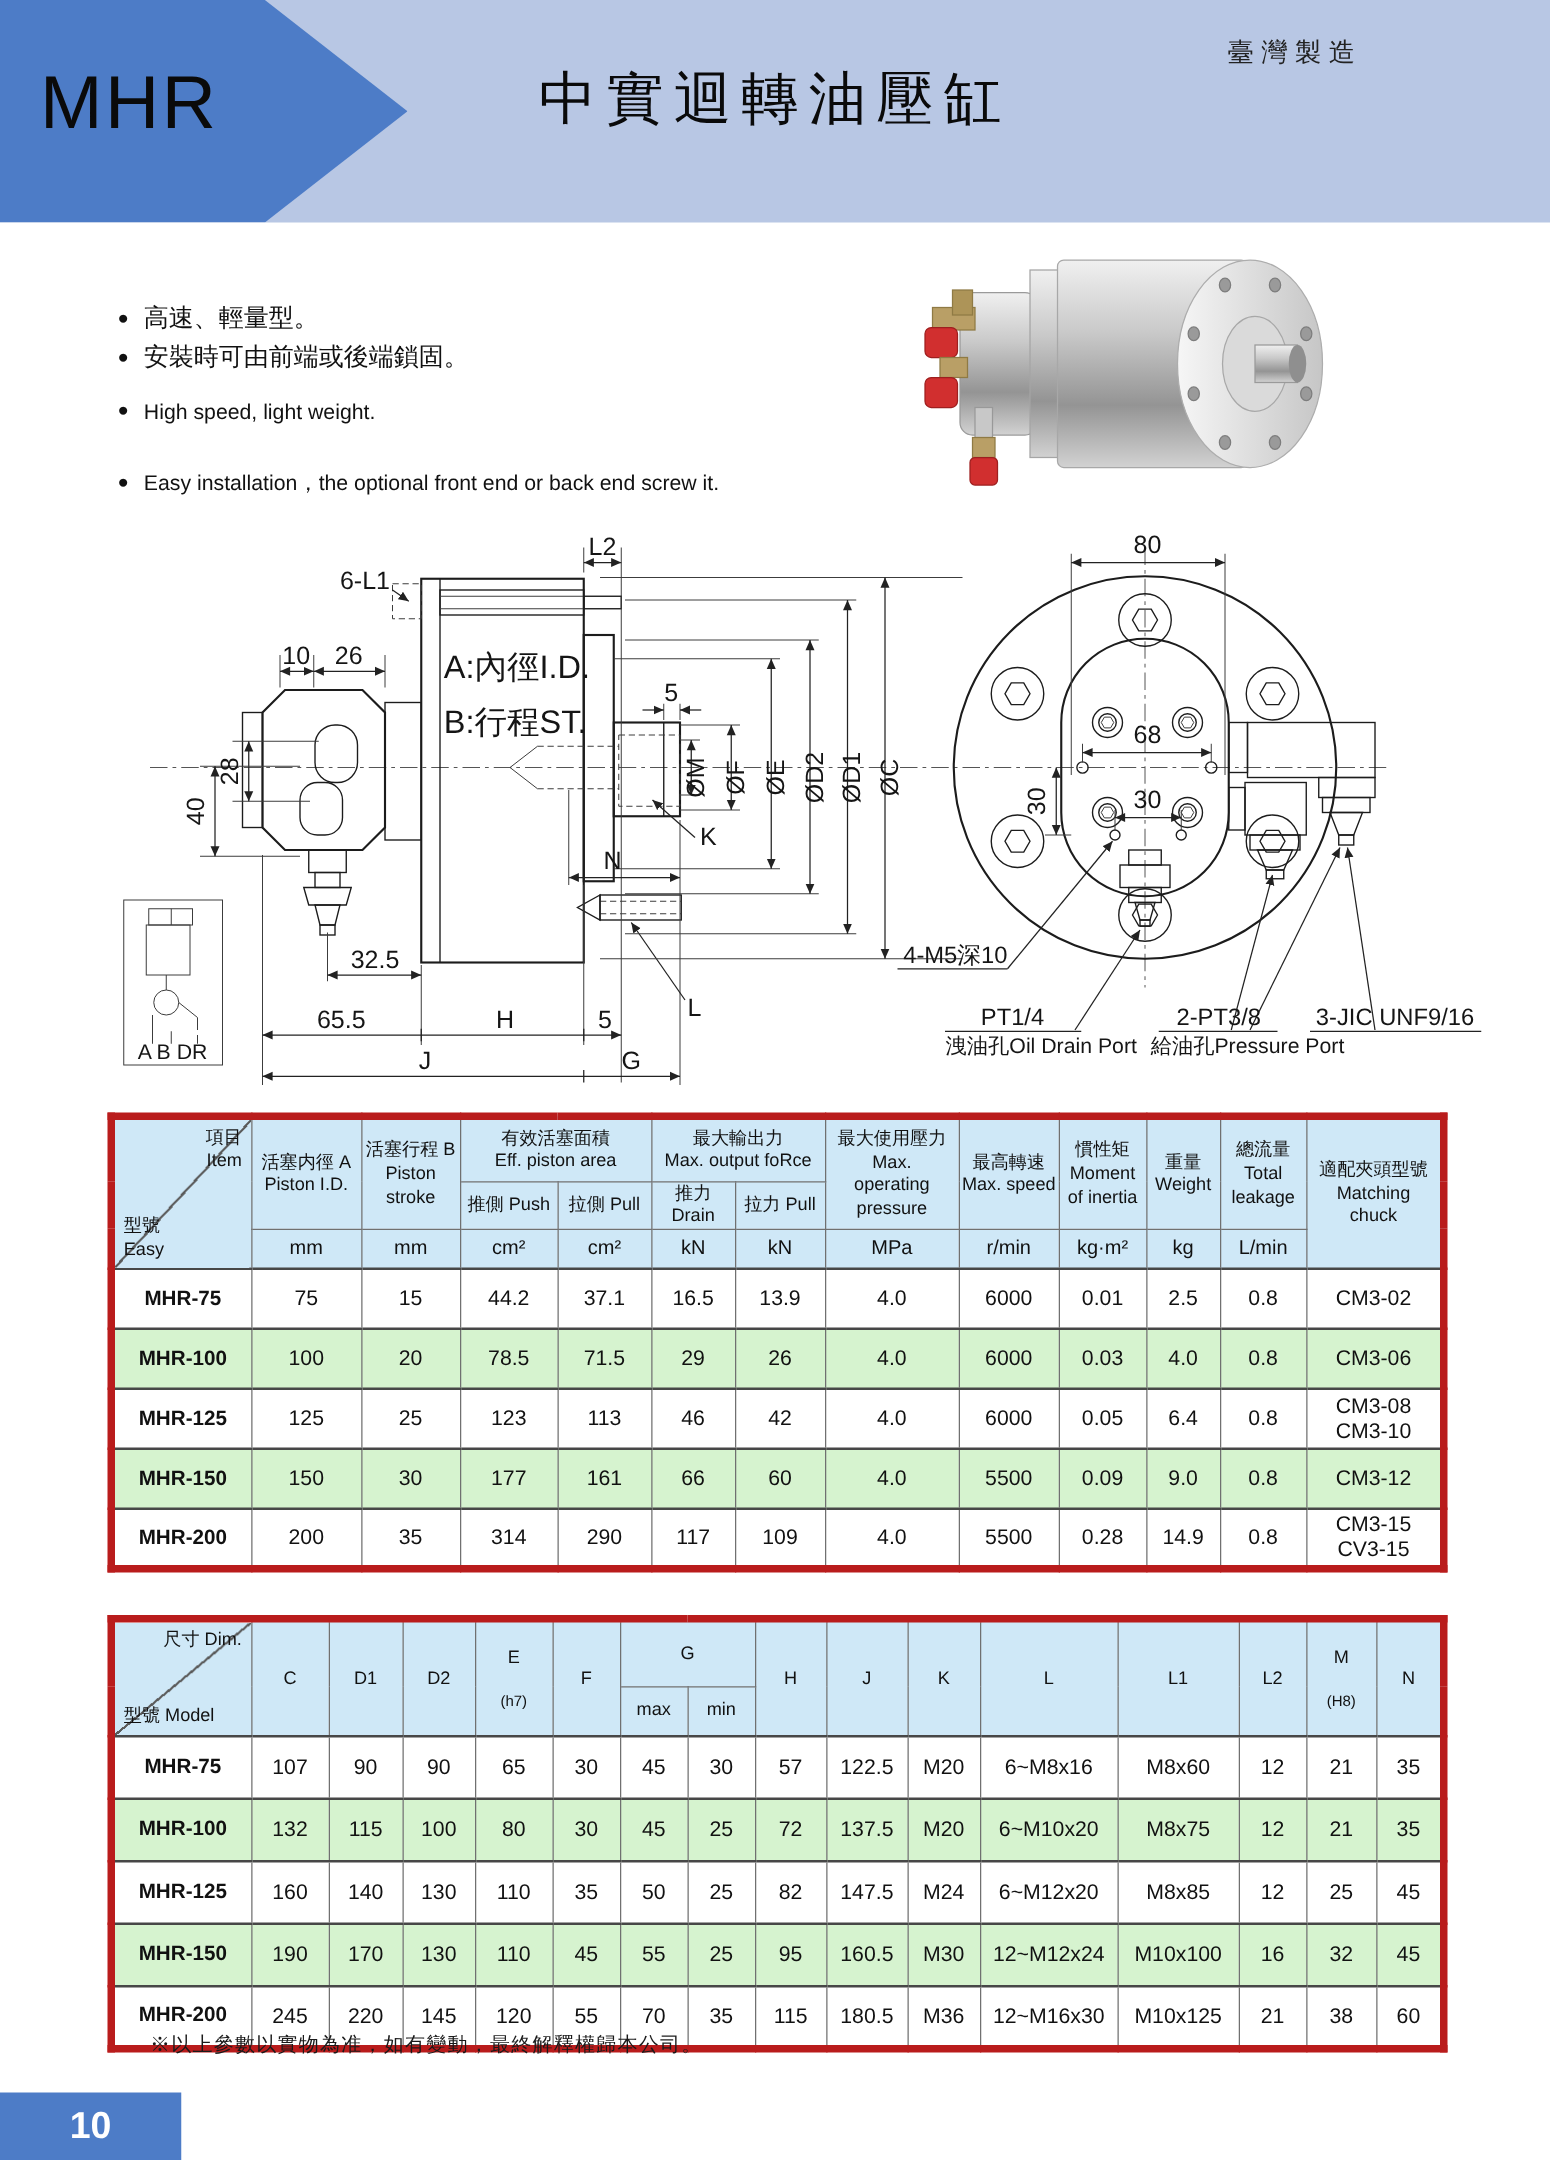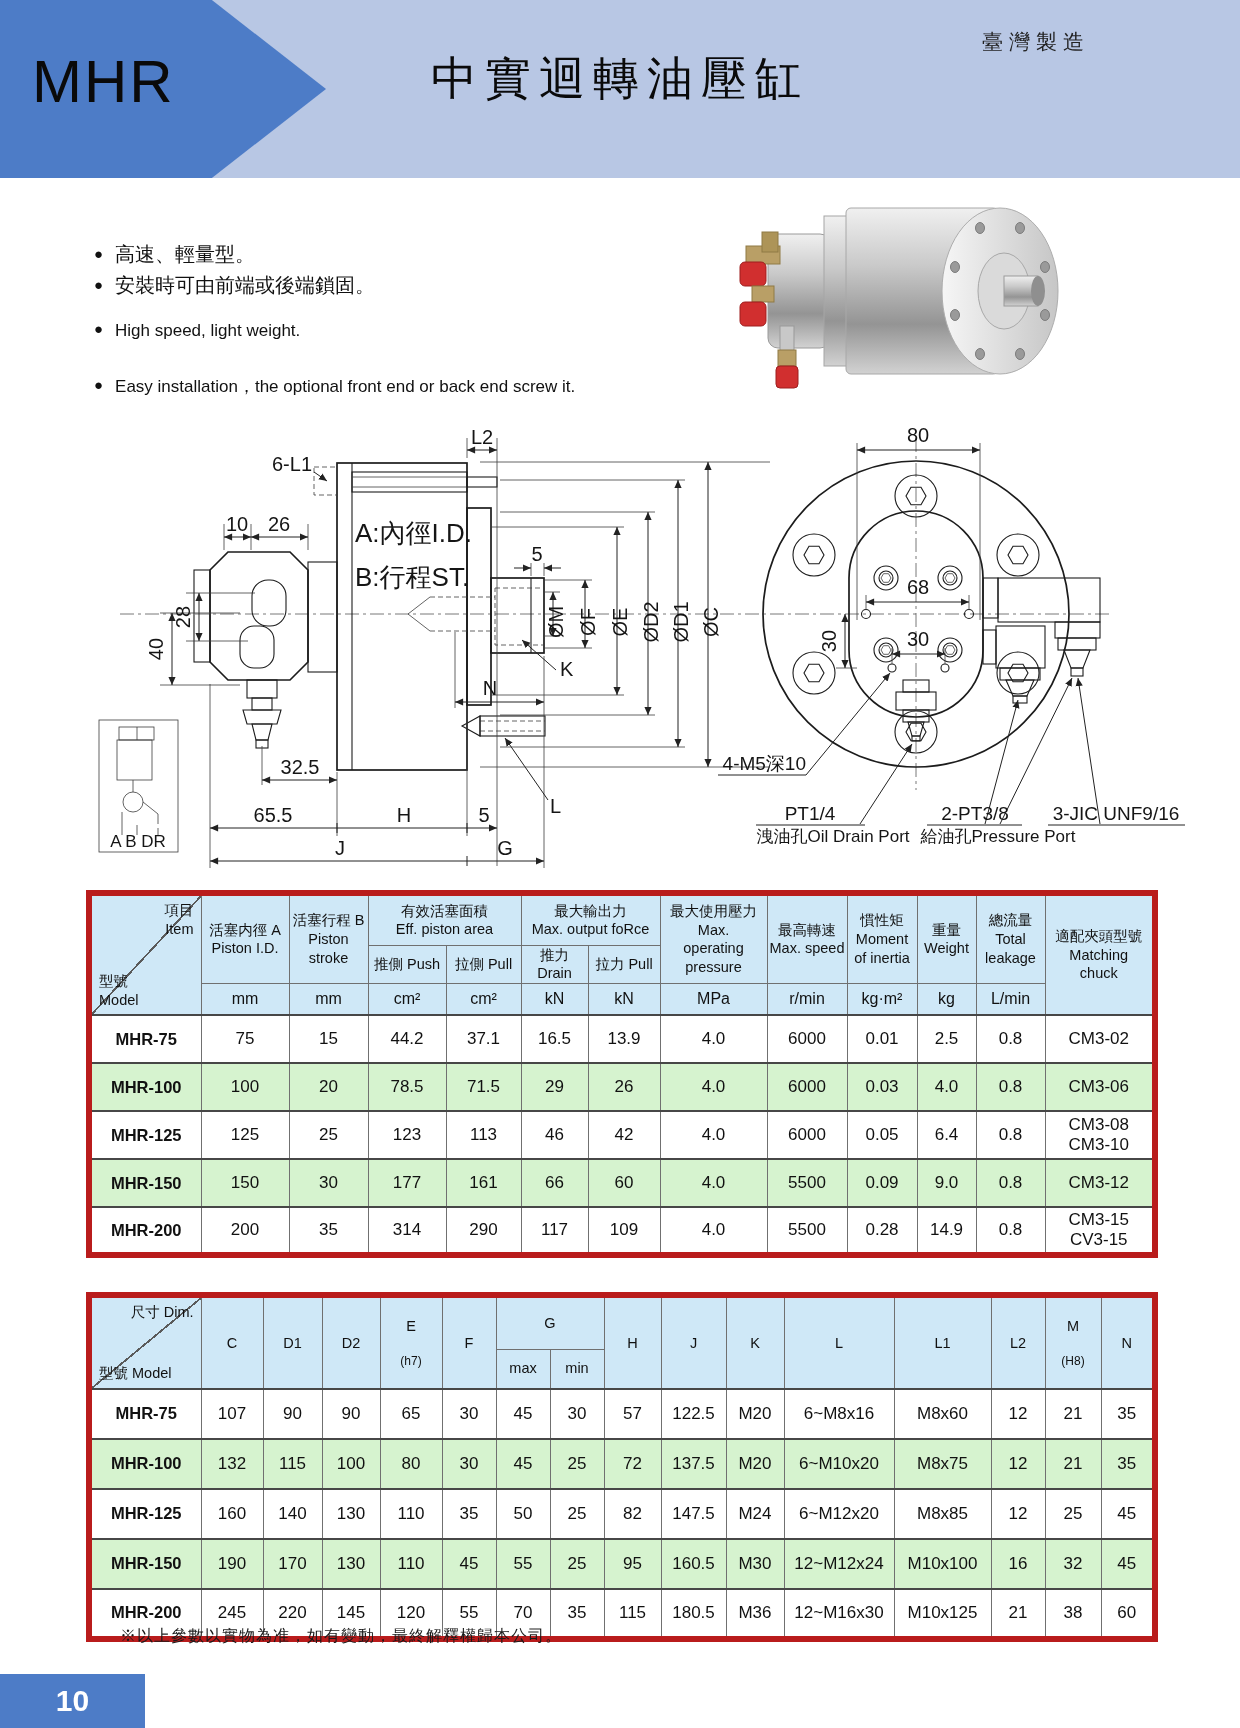--- a/index.html
+++ b/index.html
@@ -356,21 +356,21 @@
       <col style="width:59px">
       <col style="width:69px">
     <col style="width:110px">
   </colgroup>
   <thead>
     <tr style="height:52px">
       <th rowspan="3" class="corner">
         <div class="tr-lab">項目
 Item</div>
         <div class="bl-lab">型號
-Model</div>
+Easy</div>
       </th>
       <th rowspan="2">活塞内徑 A
 Piston I.D.</th>
       <th rowspan="2">活塞行程 B
 Piston
 stroke</th>
       <th colspan="2">有效活塞面積
 Eff. piston area</th>
       <th colspan="2">最大輸出力
 Max. output foRce</th>

